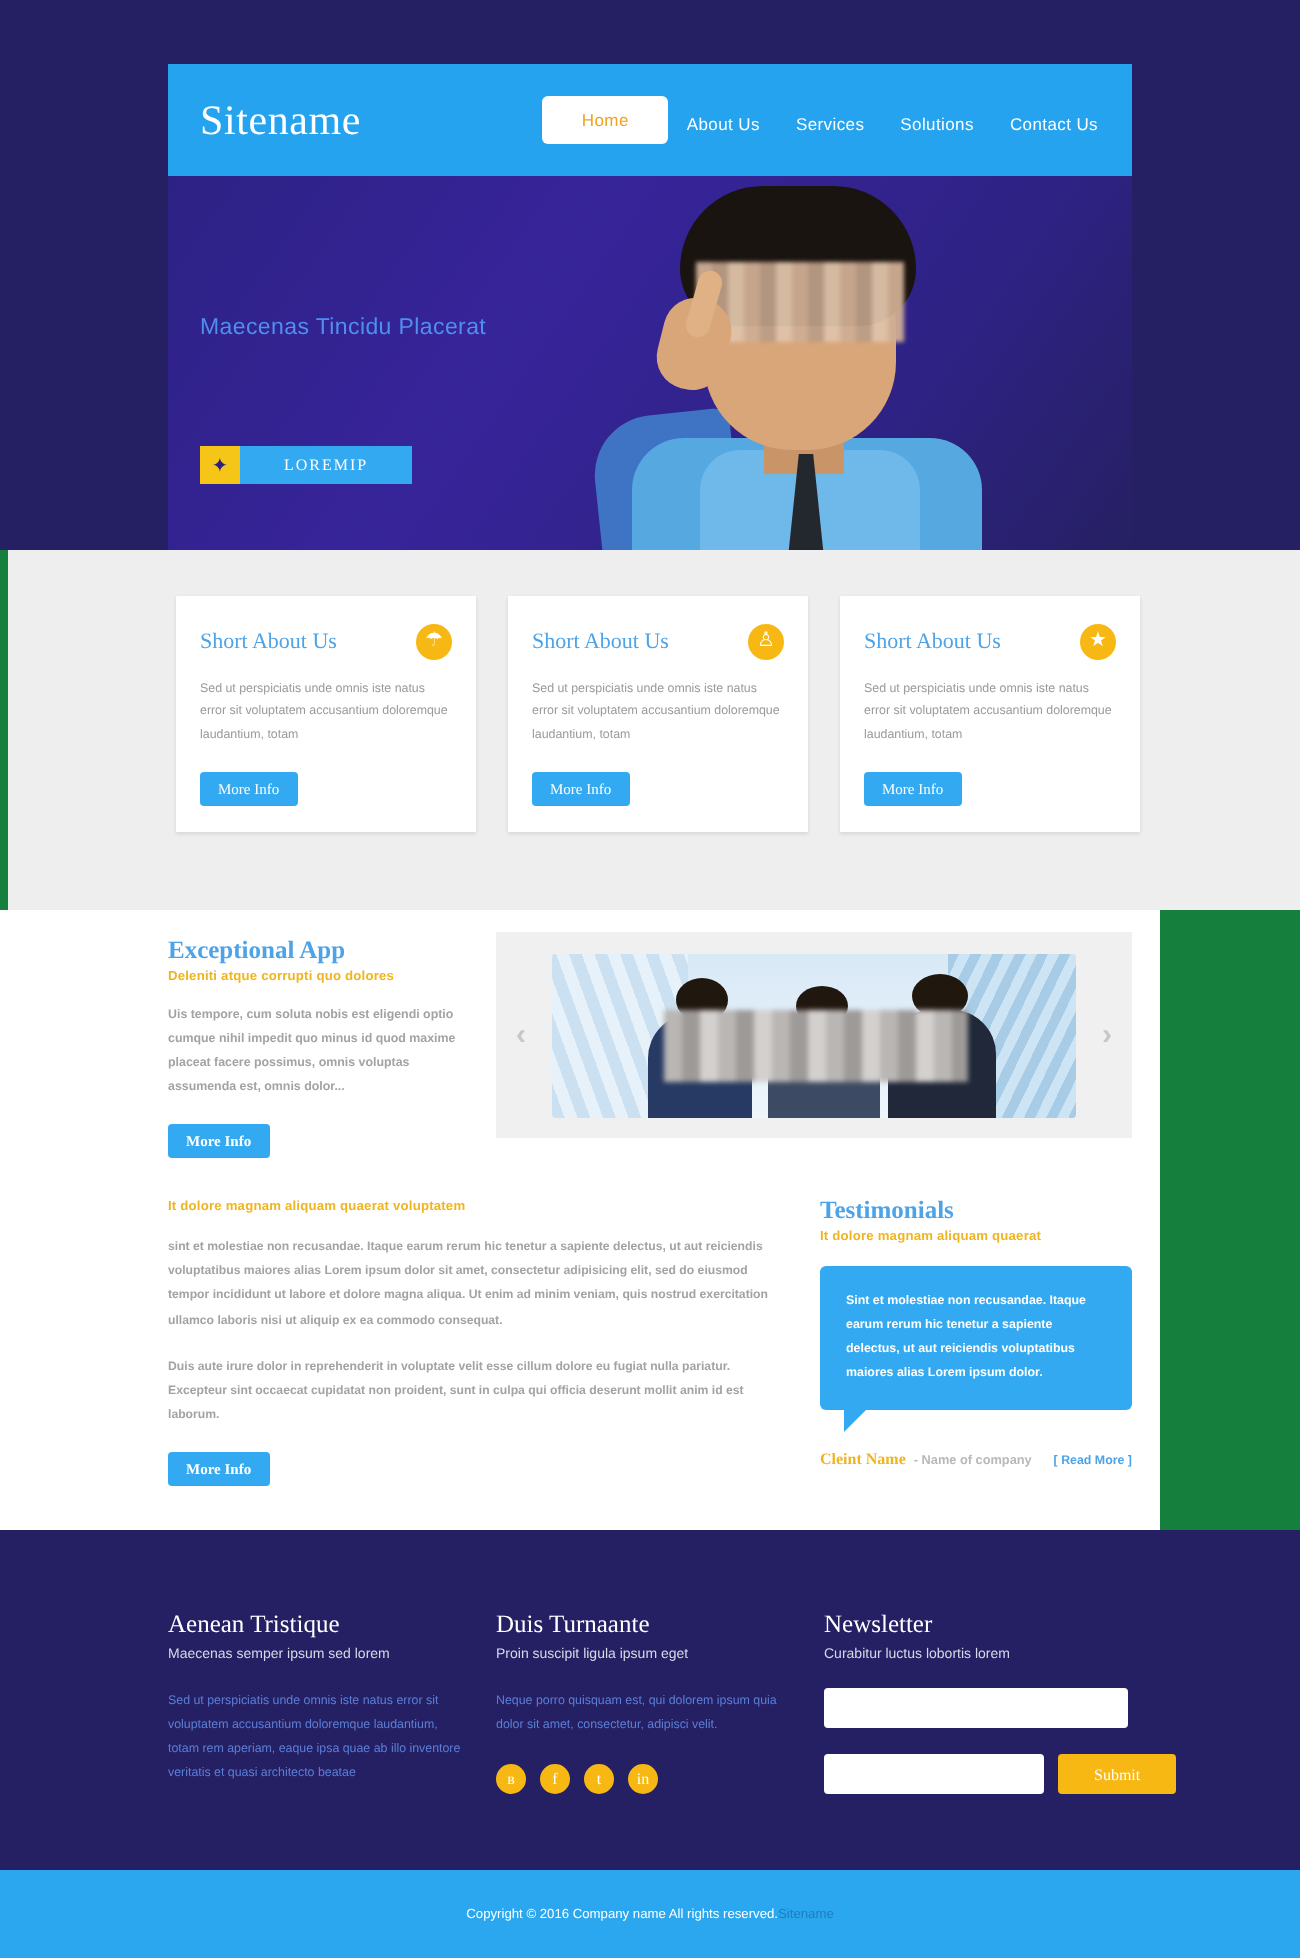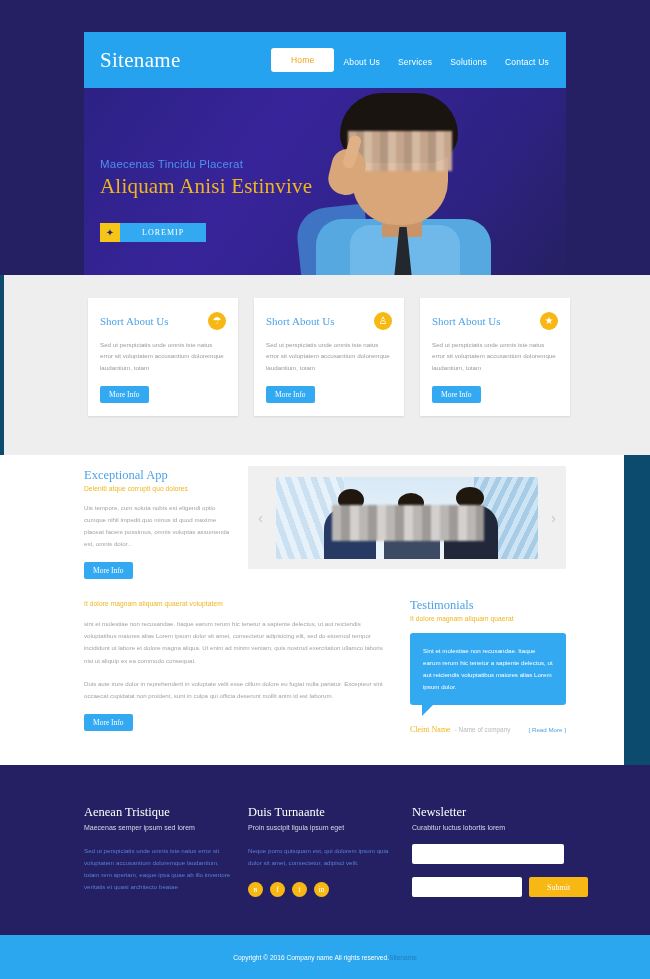--- a/index.html
+++ b/index.html
@@ -2,21 +2,21 @@
 <html><head>
 <meta charset="utf-8">
 <style>
   * { box-sizing: border-box; margin: 0; padding: 0; }
   html, body {
     width: 650px; height: 979px;
     font-family: "Liberation Sans", sans-serif;
     background: #ffffff;
     overflow: hidden;
   }
-  .page { position: relative; width: 650px; height: 979px; background:#0c4a6e; }
+  .page { position: relative; width: 650px; height: 979px; background:#15803d; }
 
   
   .hero-band {
     position: absolute; left:0; top:0; width:650px; height:275px;
     background: #242063;
   }
   .hero-inner {
     position: absolute; left:84px; top:32px; width:482px; height:243px;
     background: linear-gradient(125deg,#2b2180 0%, #37249a 40%, #2e2284 75%, #262063 100%);
     overflow:hidden;
@@ -141,21 +141,21 @@
     margin-top:9px; font-size:6.2px; line-height:1.85; color:#9a9a9a;
   }
   .card-btn {
     position:absolute; left:12px; bottom:13px;
     background:#33a9f2; color:#ffffff;
     font-family:"Liberation Serif", serif;
     font-size:7.5px; padding:4px 9px; border-radius:2px;
   }
 
   
-  .main { position:absolute; left:0; top:455px; width:624px; height:310px; background:#ffffff; }
+  .main { position:absolute; left:0; top:455px; width:580px; height:310px; background:#ffffff;font-weight:bold; }
 
   .exc-left { position:absolute; left:84px; top:13px; width:150px; }
   .sec-title {
     font-family:"Liberation Serif", serif;
     color:#4da3e8; font-size:12.5px;
   }
   .sec-sub { color:#f0b51e; font-size:6.6px; margin-top:2px; letter-spacing:.1px; }
   .sec-para { font-size:6.2px; line-height:1.95; color:#a3a3a3; margin-top:10px; }
   .blue-btn {
     display:inline-block; background:#33a9f2; color:#ffffff;
@@ -284,21 +284,20 @@
         <div class="ph-neck"></div>
         <div class="ph-tie"></div>
         <div class="ph-face"></div>
         <div class="ph-hair"></div>
         <div class="ph-blur"></div>
         <div class="ph-hand"></div>
         <div class="ph-finger"></div>
       </div>
 
       <div class="hero-sub">Maecenas Tincidu Placerat</div>
-      <div class="hero-title">Aliquam Anisi Estinvive</div>
       <div class="hero-btn">
         <div class="hero-btn-ic">✦</div>
         <div class="hero-btn-lb">LOREMIP</div>
       </div>
 
     </div>
   </div>
 
   <div class="cards-band">
     <div class="cards-row">

